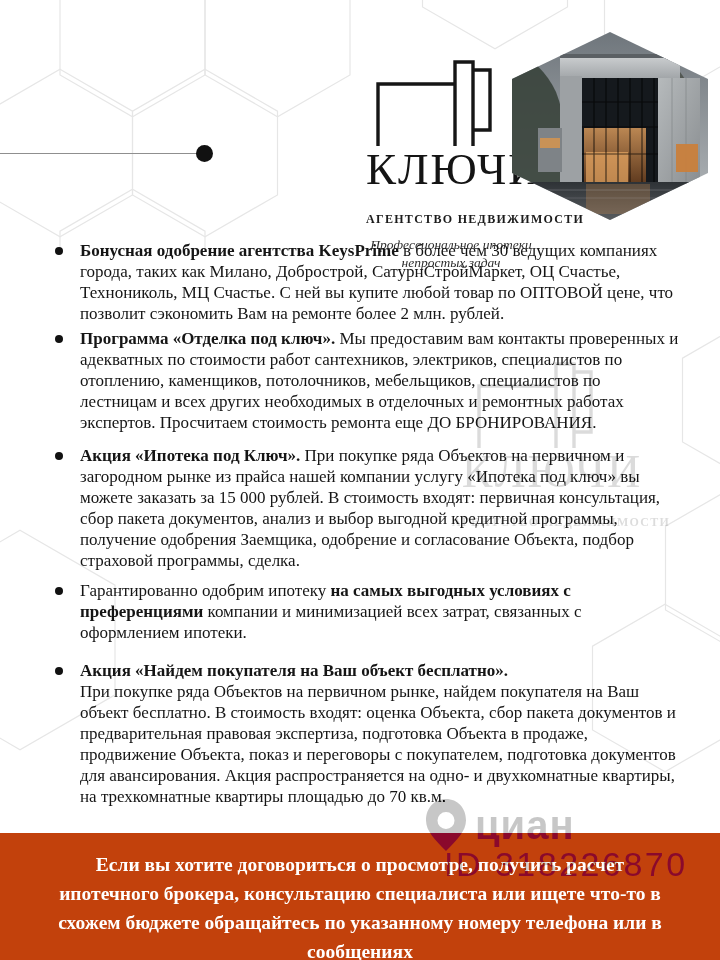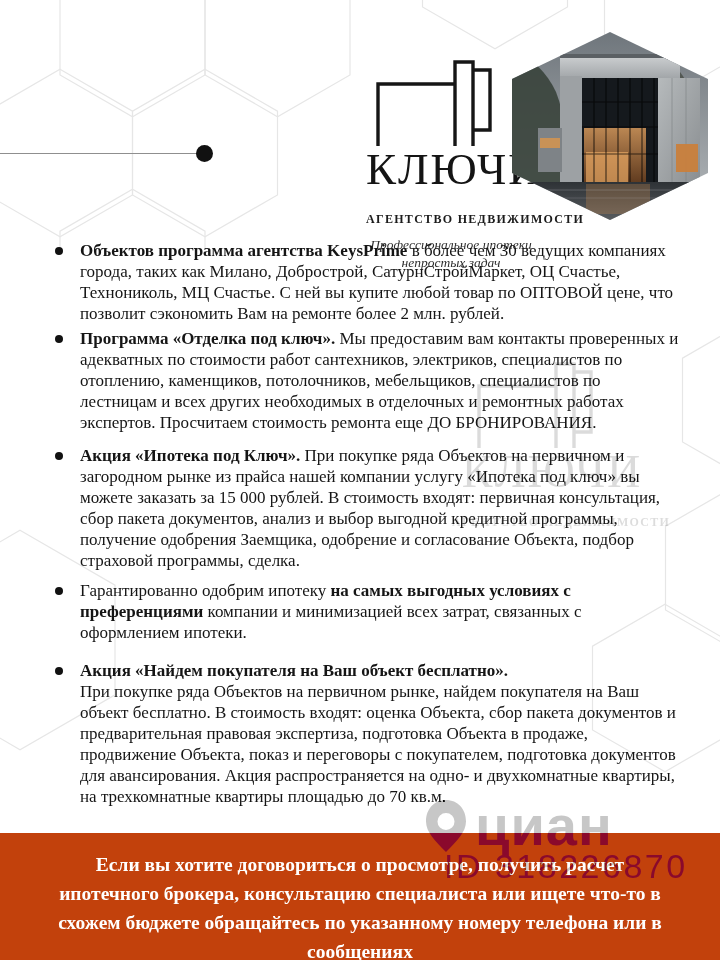--- a/index.html
+++ b/index.html
@@ -45,21 +45,21 @@
   .footer-text{
     width:630px;margin:17px auto 0;text-align:center;color:#ffffff;
     font-weight:700;font-size:19.5px;line-height:29px;
   }
 
   
   .cian-wm{position:absolute;left:424px;top:798px;z-index:5;mix-blend-mode:difference;color:#383838;
            font-family:"Liberation Sans","DejaVu Sans",sans-serif;}
   .cian-row{display:flex;align-items:center;gap:7px;}
   .cian-row svg{display:block;}
-  .cian-brand{font-size:56px;font-weight:700;letter-spacing:1px;line-height:1;}
+  .cian-brand{font-size:40px;font-weight:700;letter-spacing:1px;line-height:1;}
   .cian-id{font-size:34px;font-weight:400;letter-spacing:2.5px;margin:-7px 0 0 20px;white-space:nowrap;}
 </style>
 </head>
 <body>
 
 <div class="page">
 
   <svg class="deco" width="720" height="960" viewBox="0 0 720 960">
     <polygon points="205,69.3 277.5,111.2 277.5,194.9 205,236.7 132.5,194.9 132.5,111.2"></polygon>
     <polygon points="60,69.3 132.5,111.2 132.5,194.9 60,236.7 -12.5,194.9 -12.5,111.2"></polygon>
@@ -153,21 +153,21 @@
       <polyline points="12,88 12,26 89,26"></polyline>
       <polyline points="89,88 89,4 107,4 107,88"></polyline>
       <polyline points="107,12 124,12 124,72 108,72"></polyline>
     </svg>
     <div class="brand">КЛЮЧИ</div>
     <div class="subtitle">АГЕНТСТВО НЕДВИЖИМОСТИ</div>
   </div>
 
   <ul class="bullets">
     <li class="bullet b1">
-      <span></span><b>Объектов программа агентства KeysPrime</b><span> в более чем 30 ведущих компаниях города, таких как Милано, Добрострой, СатурнСтройМаркет, ОЦ Счастье, Технониколь, МЦ Счастье. С ней вы купите любой товар по ОПТОВОЙ цене, что позволит сэкономить Вам на ремонте более 2 млн. рублей.</span>
+      <span></span><b>Бонусная одобрение агентства KeysPrime</b><span> в более чем 30 ведущих компаниях города, таких как Милано, Добрострой, СатурнСтройМаркет, ОЦ Счастье, Технониколь, МЦ Счастье. С ней вы купите любой товар по ОПТОВОЙ цене, что позволит сэкономить Вам на ремонте более 2 млн. рублей.</span>
     </li>
     <li class="bullet b2">
       <span></span><b>Программа «Отделка под ключ».</b><span> Мы предоставим вам контакты проверенных и адекватных по стоимости работ сантехников, электриков, специалистов по отоплению, каменщиков, потолочников, мебельщиков, специалистов по лестницам и всех других необходимых в отделочных и ремонтных работах экспертов. Просчитаем стоимость ремонта еще ДО БРОНИРОВАНИЯ.</span>
     </li>
     <li class="bullet b3">
       <span></span><b>Акция «Ипотека под Ключ».</b><span> При покупке ряда Объектов на первичном и загородном рынке из прайса нашей компании услугу «Ипотека под ключ» вы можете заказать за 15 000 рублей. В стоимость входят: первичная консультация, сбор пакета документов, анализ и выбор выгодной кредитной программы, получение одобрения Заемщика, одобрение и согласование Объекта, подбор страховой программы, сделка.</span>
     </li>
     <li class="bullet b4">
       <span>Гарантированно одобрим ипотеку </span><b>на самых выгодных условиях с преференциями</b><span> компании и минимизацией всех затрат, связанных с оформлением ипотеки.</span>
     </li>

